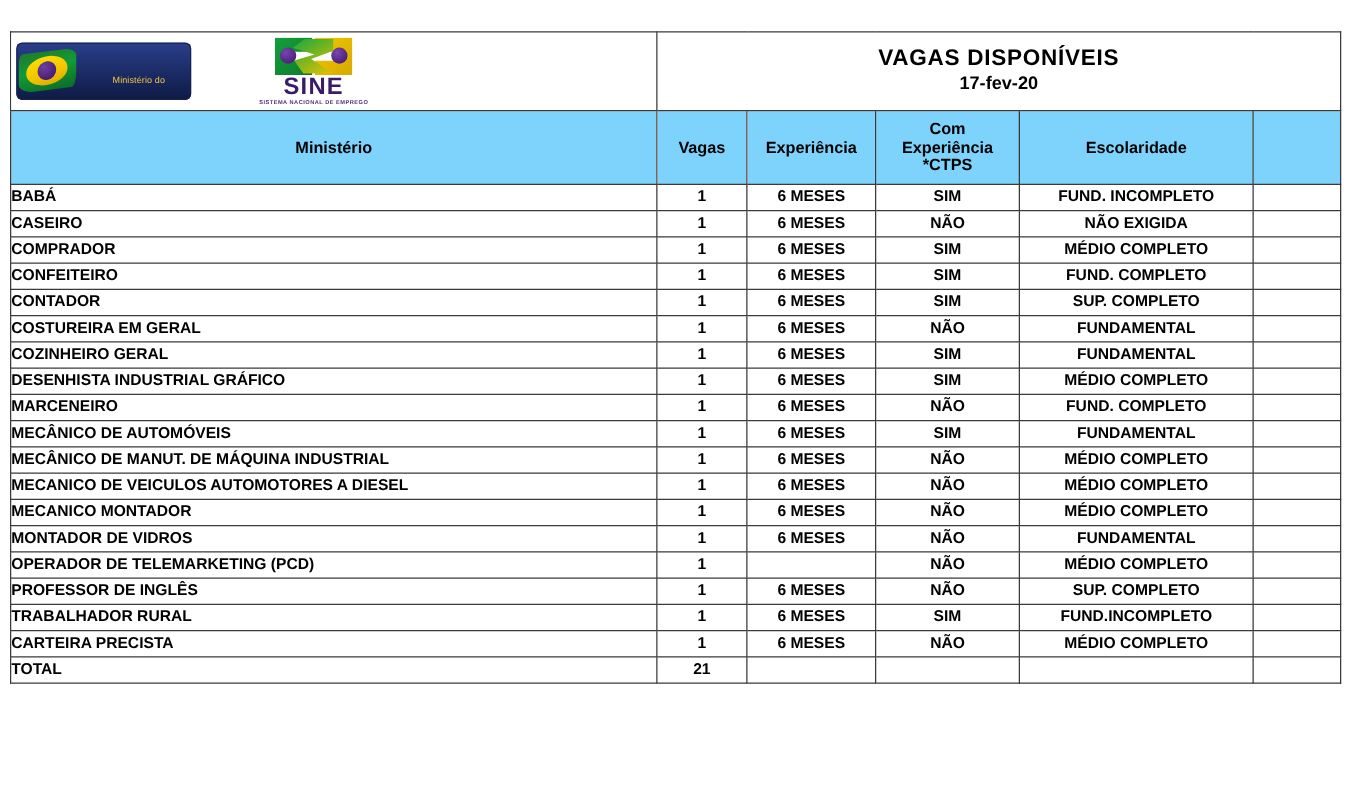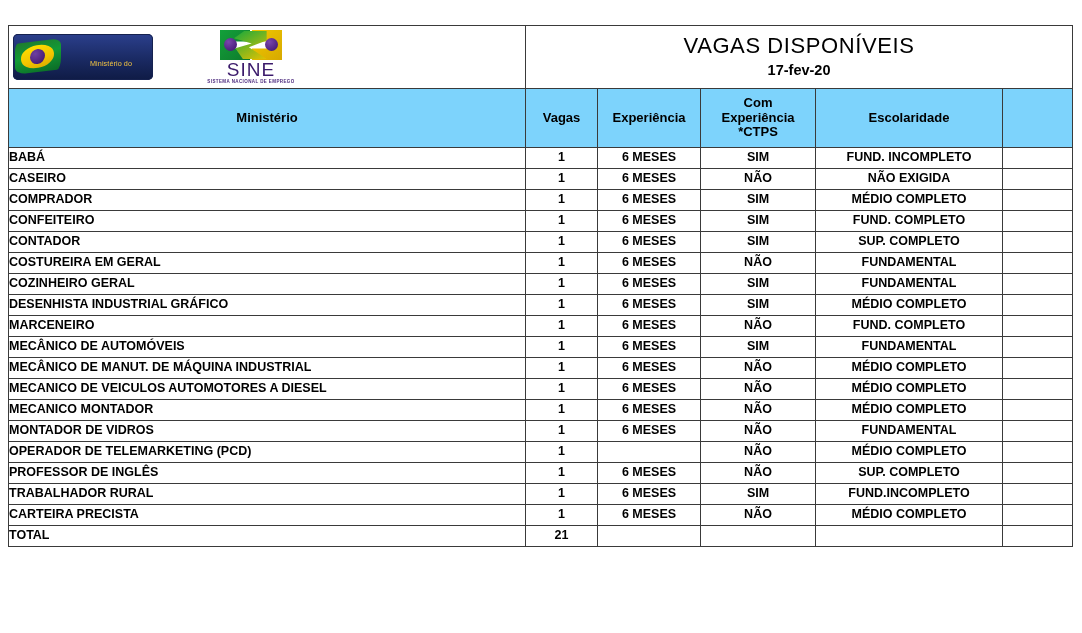--- a/index.html
+++ b/index.html
@@ -176,21 +176,21 @@
   .sine-mark .dot-r { right: 4px; top: 9px; }
   .sine-mark .swoosh {
     position: absolute;
     left: 14px; top: 2px;
     width: 34px; height: 28px;
     background: linear-gradient(150deg, #16a93c 0%, #e8c200 100%);
     clip-path: polygon(96% 0, 30% 0, 0 26%, 52% 45%, 4% 62%, 26% 100%, 96% 100%, 44% 58%, 96% 34%);
   }
   .sine-word {
     font-size: 19px;
-    font-weight: normal;
+    font-weight: bold;
     color: #3b1a6b;
     letter-spacing: 1px;
     line-height: 1;
     margin-top: 1px;
   }
   .sine-tag {
     font-size: 4.5px;
     font-weight: bold;
     color: #4c2a7e;
     letter-spacing: 0.4px;
@@ -198,22 +198,22 @@
     white-space: nowrap;
   }
 
   
   td.title-cell {
     background: #ffffff;
     text-align: center;
     padding: 4px 0 5px 0;
   }
   .doc-title {
-    font-size: 22px;
-    font-weight: normal;
+    font-size: 18px;
+    font-weight: bold;
     letter-spacing: 0.6px;
     line-height: 1.25;
   }
   .doc-date {
     font-size: 14.5px;
     font-weight: bold;
     line-height: 1.5;
   }
 
   

